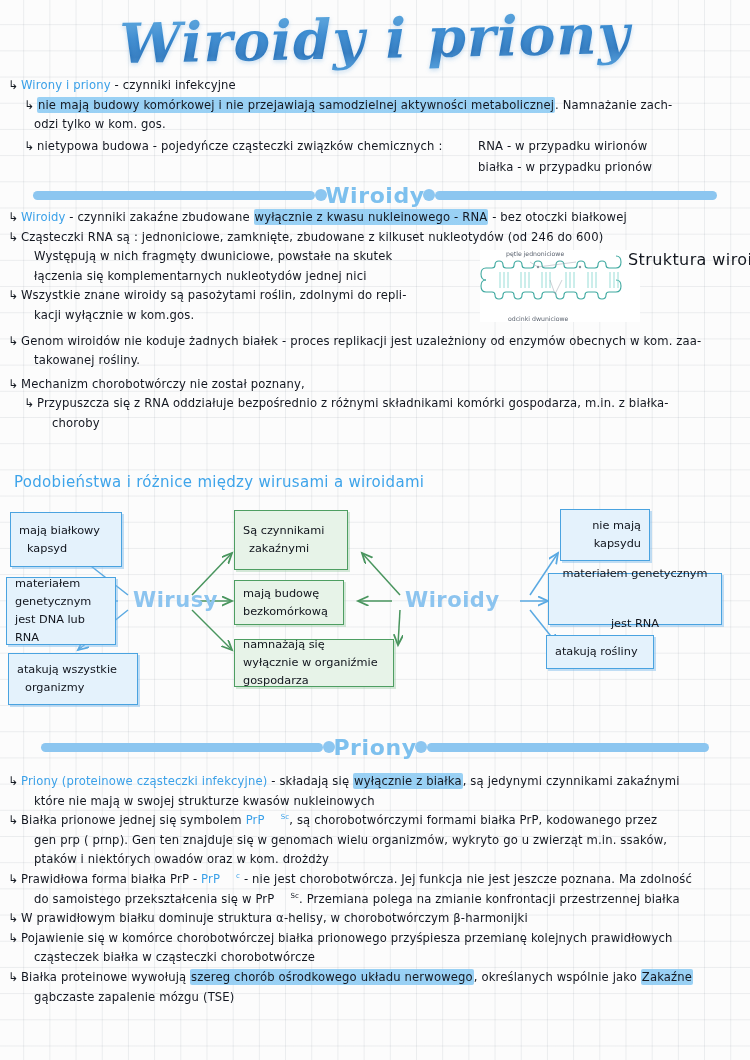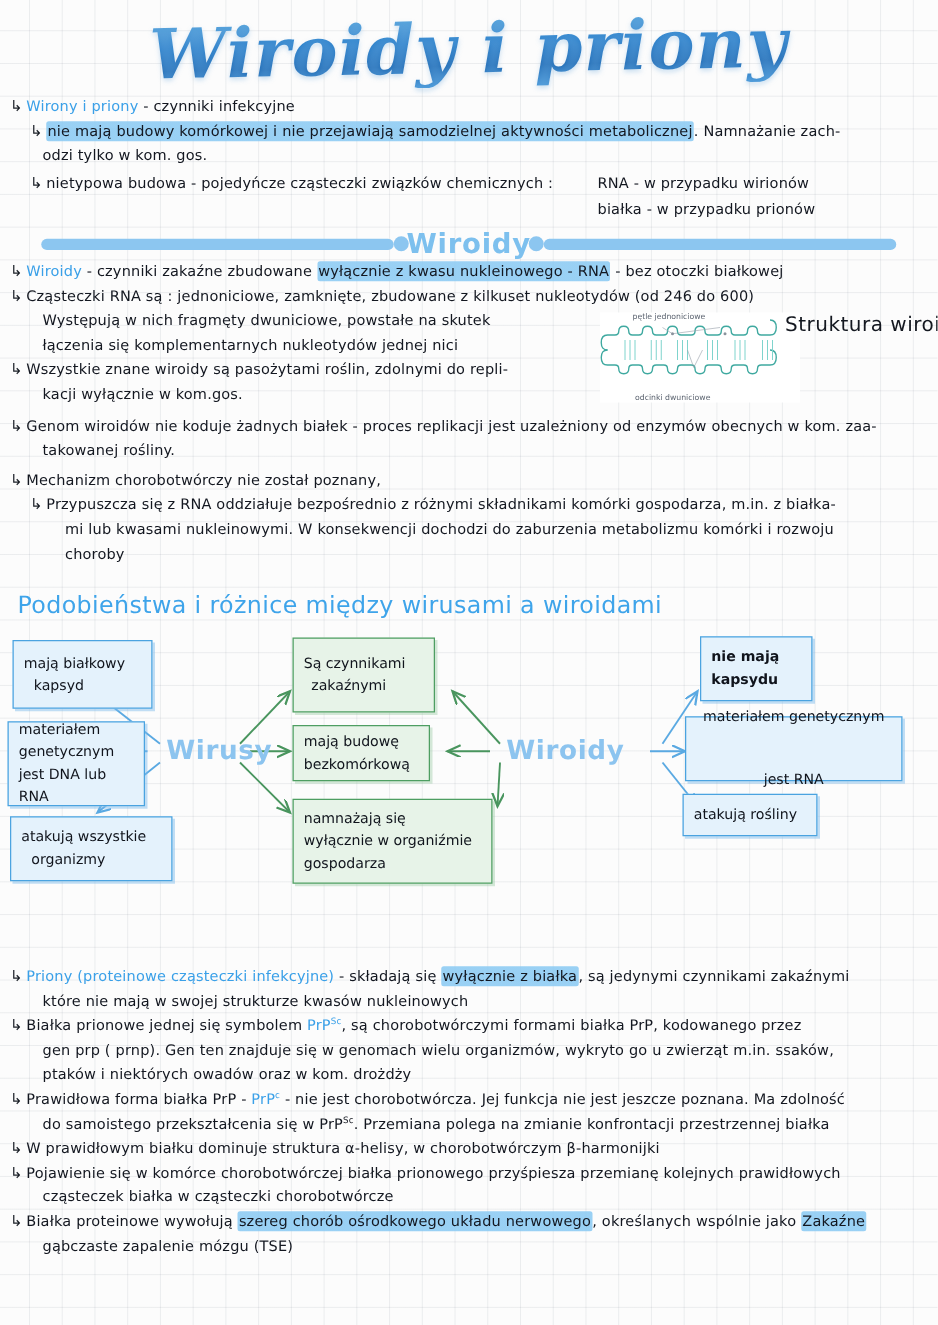--- a/index.html
+++ b/index.html
@@ -180,21 +180,21 @@
     color: #141820;
     letter-spacing: 0.4px;
     white-space: nowrap;
   }
 
   
   #compare-title {
     position: absolute;
     left: 14px;
     top: 473px;
-    font-size: 19px;
+    font-size: 15px;
     color: #3ea4ea;
     letter-spacing: 0.3px;
   }
   #diagram {
     position: absolute;
     left: 0; top: 495px;
     width: 750px; height: 220px;
   }
   #diagram svg.links {
     position: absolute;
@@ -236,20 +236,21 @@
   #priony-body {
     position: absolute;
     top: 772px;
     left: 8px;
     width: 740px;
   }
   sup.sc {
     font-size: 7px;
     vertical-align: super;
     line-height: 0;
+    padding-left: 16px;
   }
 </style>
 </head>
 <body>
 
 <div id="page">
 
   <div class="title">Wiroidy i priony</div>
 
   <div id="intro">
@@ -317,21 +318,20 @@
 
     <div class="row hw" style="margin-top:4px;">
       <span class="arrow-bullet">↳</span>
       <span class="txt">Mechanizm chorobotwórczy nie został poznany,</span>
     </div>
 
     <div class="row hw lvl2">
       <span class="arrow-bullet">↳</span>
       <span class="txt">Przypuszcza się z RNA oddziałuje bezpośrednio z różnymi składnikami komórki gospodarza, m.in. z białka-</span>
     </div>
-    <div class="hw" style="margin-left:44px;">mi lub kwasami nukleinowymi. W konsekwencji dochodzi do zaburzenia metabolizmu komórki i rozwoju</div>
     <div class="hw" style="margin-left:44px;">choroby</div>
   </div>
 
   <div id="viroid-fig">
     <div class="cap-top">pętle jednoniciowe</div>
     <div class="cap-bot">odcinki dwuniciowe</div>
     <svg width="160" height="72" viewBox="0 0 160 72">
       <g stroke="#3fa9a0" stroke-width="1.1" fill="none">
         <path d="M6 30 q-5 0 -5 6 q0 6 5 6 h6 q3 0 3 3 q0 4 4 4 q4 0 4 -4 q0 -3 3 -3 h5 q3 0 3 3 q0 4 4 4 q4 0 4 -4 q0 -3 3 -3 h6 q3 0 3 3 q0 4 4 4 q4 0 4 -4 q0 -3 3 -3 h8 q3 0 3 3 q0 4 4 4 q4 0 4 -4 q0 -3 3 -3 h7 q3 0 3 3 q0 4 4 4 q4 0 4 -4 q0 -3 3 -3 h7 q3 0 3 3 q0 4 4 4 q4 0 4 -4 q0 -3 3 -3 h7 q5 0 5 -6 q0 -6 -5 -6"></path>
         <path d="M6 30 q-5 0 -5 -6 q0 -6 5 -6 h6 q3 0 3 -3 q0 -4 4 -4 q4 0 4 4 q0 3 3 3 h5 q3 0 3 -3 q0 -4 4 -4 q4 0 4 4 q0 3 3 3 h6 q3 0 3 -3 q0 -4 4 -4 q4 0 4 4 q0 3 3 3 h8 q3 0 3 -3 q0 -4 4 -4 q4 0 4 4 q0 3 3 3 h7 q3 0 3 -3 q0 -4 4 -4 q4 0 4 4 q0 3 3 3 h7 q3 0 3 -3 q0 -4 4 -4 q4 0 4 4 q0 3 3 3 h7 q5 0 5 -6 q0 -6 -5 -6"></path>
@@ -413,42 +413,47 @@
     </div>
 
     <div class="dbox green-b" style="left:234px; top:15px; width:114px; height:60px;">
       <span>Są czynnikami</span>
       <span style="margin-left:6px;">zakaźnymi</span>
     </div>
     <div class="dbox green-b" style="left:234px; top:85px; width:110px; height:45px;">
       <span>mają budowę</span>
       <span>bezkomórkową</span>
     </div>
-    <div class="dbox green-b" style="left:234px; top:144px; width:160px; height:68px;">
+    <div class="dbox green-b" style="left:234px; top:144px; width:160px; height:48px;">
       <span>namnażają się</span>
       <span>wyłącznie w organiźmie</span>
       <span>gospodarza</span>
     </div>
 
-    <div class="dbox blue-b" style="left:560px; top:14px; width:90px; height:52px; text-align:left;font-weight:bold;">
+    <div class="dbox blue-b" style="left:560px; top:14px; width:90px; height:52px; text-align:right;">
       <span>nie mają</span>
       <span>kapsydu</span>
     </div>
     <div class="dbox blue-b" style="left:548px; top:78px; width:174px; height:52px; text-align:center;gap:32px;">
       <span>materiałem genetycznym</span>
       <span>jest RNA</span>
     </div>
     <div class="dbox blue-b" style="left:546px; top:140px; width:108px; height:34px;">
       <span>atakują rośliny</span>
     </div>
 
     <div class="dlabel" style="left:133px; top:93px;">Wirusy</div>
     <div class="dlabel" style="left:405px; top:93px;">Wiroidy</div>
   </div>
 
+  <div class="section-head" style="top:730px;">
+    <span class="bar left"></span>
+    <span class="section-title">Priony</span>
+    <span class="bar right"></span>
+  </div>
 
   <div id="priony-body">
 
     <div class="row hw">
       <span class="arrow-bullet">↳</span>
       <span class="txt">
         <span class="blue">Priony (proteinowe cząsteczki infekcyjne)</span><span> - składają się </span><span class="hl">wyłącznie z białka</span><span>, są jedynymi czynnikami zakaźnymi</span>
       </span>
     </div>
     <div class="hw cont">które nie mają w swojej strukturze kwasów nukleinowych</div>

